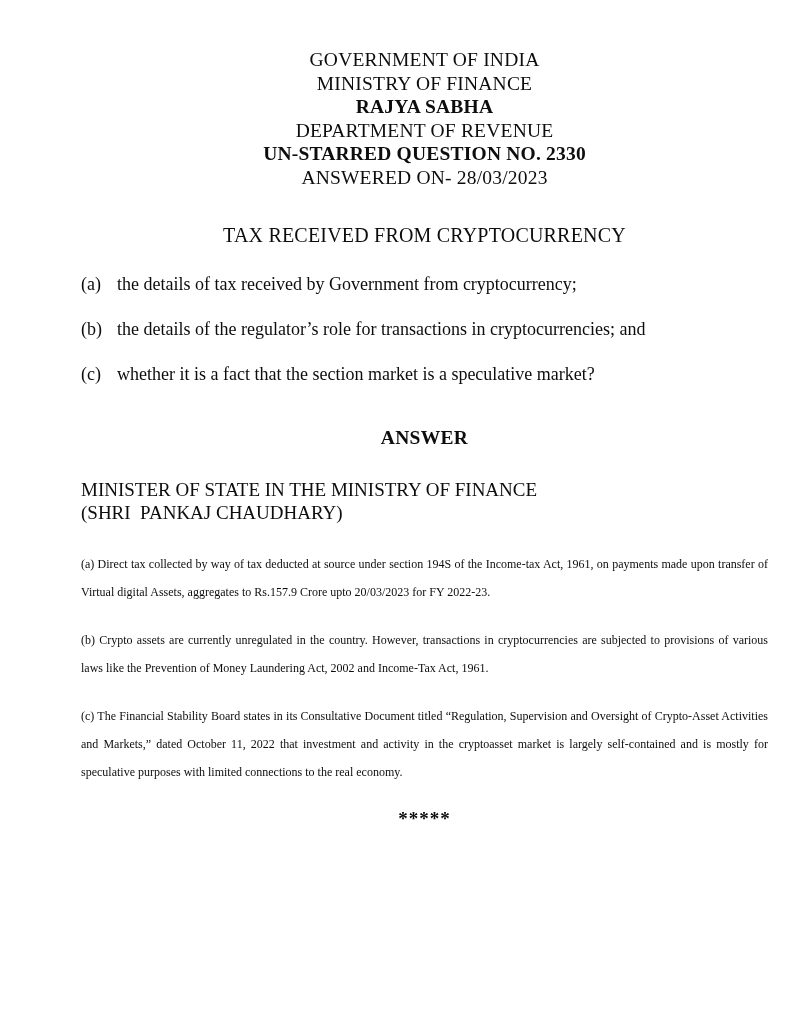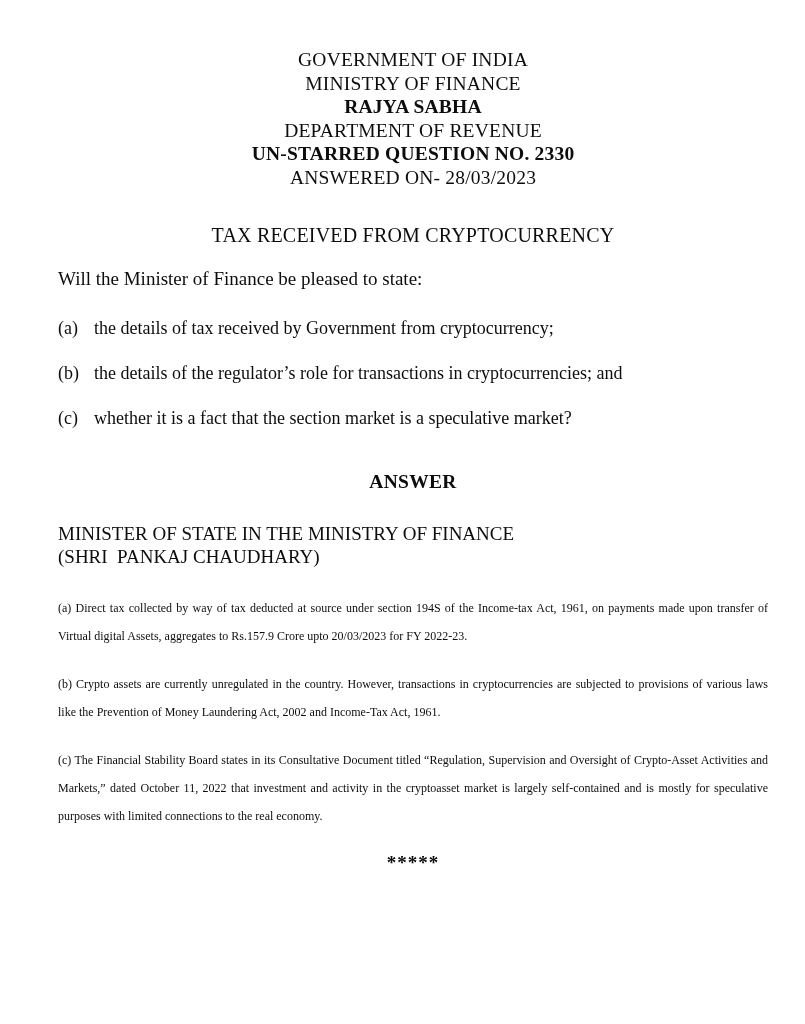--- a/index.html
+++ b/index.html
@@ -13,21 +13,21 @@
     font-family: "Liberation Serif", "DejaVu Serif", serif;
     color: #0d0d0d;
     overflow: hidden;
   }
   .page {
     position: relative;
     width: 805px;
     height: 1024px;
     background: #ffffff;
     box-sizing: border-box;
-    padding: 48px 37px 0 58px;
+    padding: 48px 37px 0 81px;
   }
 
   
   .doc-header {
     text-align: center;
     margin: 0;
   }
   .doc-header .hline {
     display: block;
     font-size: 19.5px;
@@ -137,21 +137,20 @@
     <span class="hline">MINISTRY OF FINANCE</span>
     <span class="hline bold">RAJYA SABHA</span>
     <span class="hline">DEPARTMENT OF REVENUE</span>
     <span class="hline bold">UN-STARRED QUESTION NO. 2330</span>
     <span class="hline">ANSWERED ON- 28/03/2023</span>
   </div>
 
   <div class="subject-title">TAX RECEIVED FROM CRYPTOCURRENCY</div>
 
 
-  <div class="intro">Will the Minister of Finance be pleased to state:</div>
 
   <div class="qlist">
     <div class="qitem">
       <span class="marker">(a)</span>
       <span class="qtext">the details of tax received by Government from cryptocurrency;</span>
     </div>
     <div class="qitem">
       <span class="marker">(b)</span>
       <span class="qtext">the details of the regulator’s role for transactions in cryptocurrencies; and</span>
     </div>

